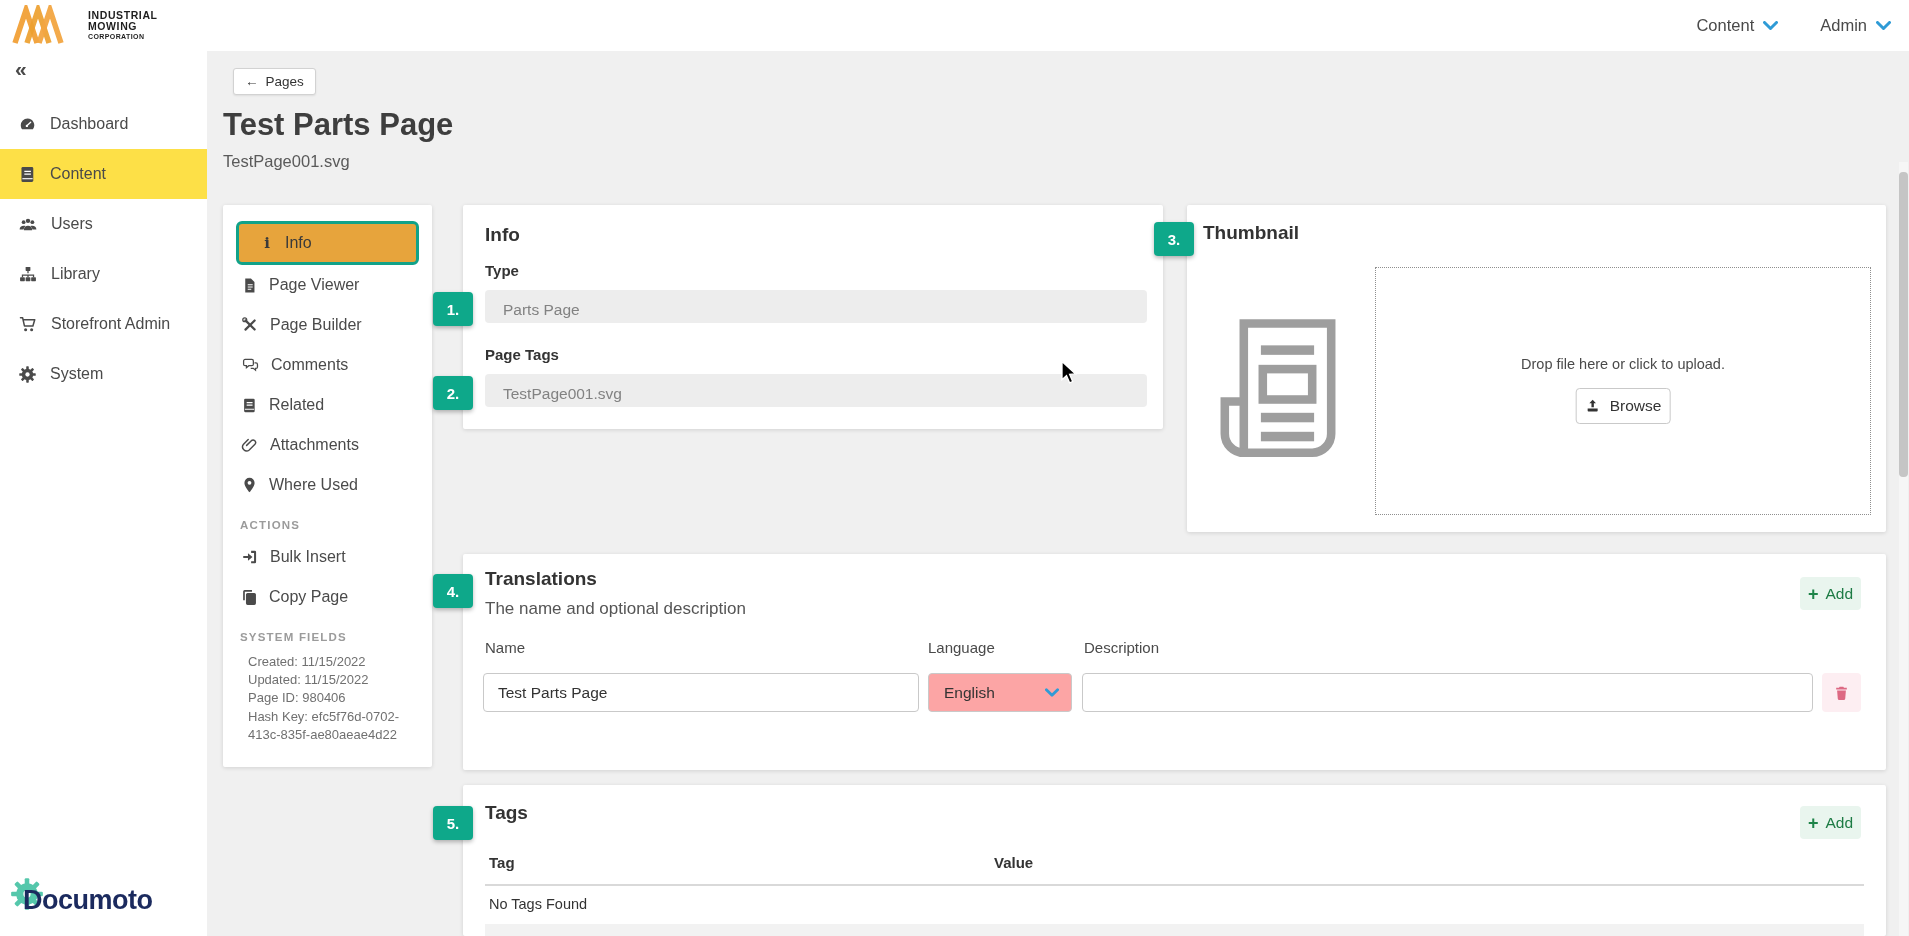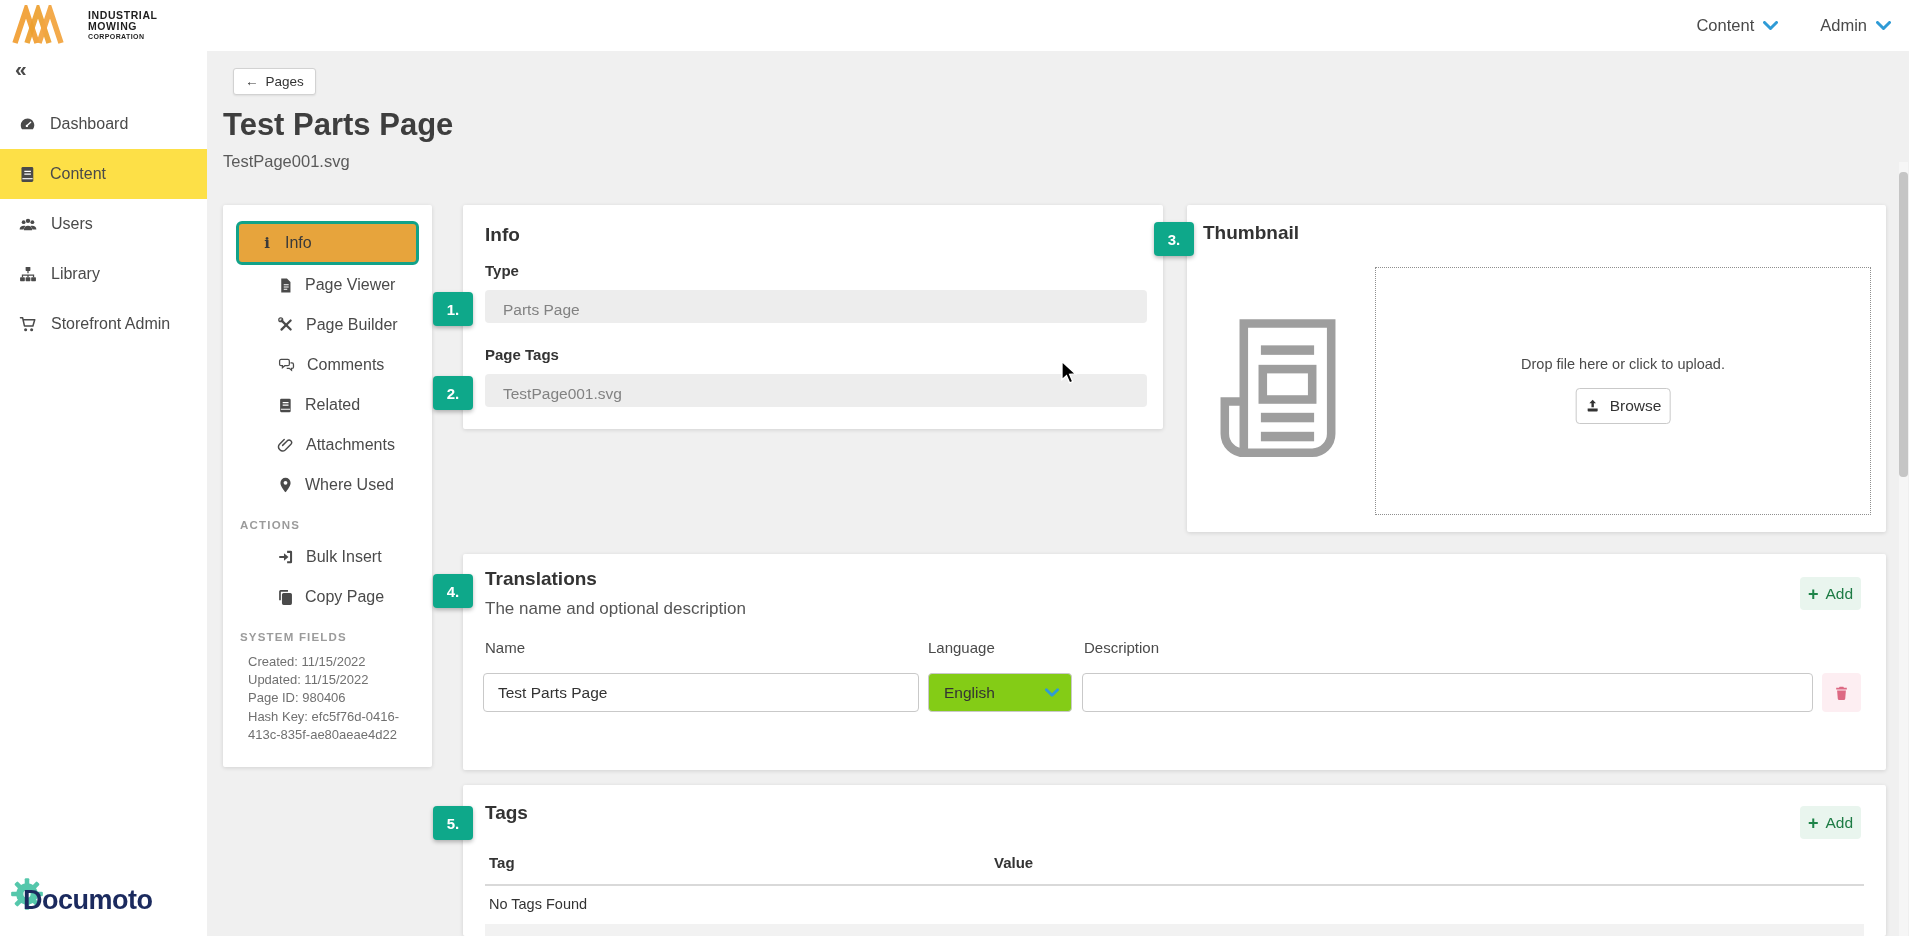--- a/index.html
+++ b/index.html
@@ -38,39 +38,39 @@
   .card{position:absolute;background:#fff;box-shadow:0 1px 4px rgba(0,0,0,.13);border-radius:2px}
   .subnav{left:223px;top:205px;width:209px;height:562px}
   .info-panel{left:463px;top:205px;width:700px;height:224px}
   .thumb-panel{left:1187px;top:205px;width:699px;height:327px}
   .trans-panel{left:463px;top:554px;width:1423px;height:216px}
   .tags-panel{left:463px;top:785px;width:1423px;height:151px}
 
   
   .subnav-active{margin:16px 13px 0 13px;height:44px;background:#e7a43c;border:3px solid #11a289;border-radius:6px;
                  display:flex;align-items:center;gap:11px;padding-left:21px;font-size:16px;color:#3a3a3a;cursor:pointer}
-  .subnav-item{height:40px;display:flex;align-items:center;gap:11px;padding-left:54px;font-size:16px;color:#4a4a4a;cursor:pointer}
+  .subnav-item{height:40px;display:flex;align-items:center;gap:11px;padding-left:18px;font-size:16px;color:#4a4a4a;cursor:pointer}
   .subnav-section{margin:14px 0 0 17px;font-size:11.5px;letter-spacing:1.2px;color:#9b9b9b;font-weight:bold}
   .subnav-item.first-action{margin-top:6px}
   .info-glyph{font-family:"DejaVu Serif",serif;font-weight:900;font-size:15px;width:14px;text-align:center;color:#3a3a3a}
   .sysfields{margin:10px 17px 0 25px;font-size:13px;color:#707070;line-height:1.4;overflow-wrap:anywhere}
 
   
   .step-badge{position:absolute;width:40px;height:34px;background:#0ea88a;border-radius:4px;color:#fff;font-weight:bold;
               font-size:15px;display:flex;align-items:center;justify-content:center;box-shadow:0 2px 4px rgba(0,0,0,.28);z-index:6}
   .badge-1{left:433px;top:292px}.badge-2{left:433px;top:376px}.badge-3{left:1154px;top:222px}
   .badge-4{left:433px;top:574px}.badge-5{left:433px;top:806px}
   .panel-title{position:absolute;font-size:19px;font-weight:600;color:#333}
   .field-label{position:absolute;font-size:15px;font-weight:bold;color:#333}
   .field-label-light{position:absolute;font-size:15px;color:#4a4a4a}
   .field-static{position:absolute;height:33px;background:#ededed;border-radius:4px;line-height:40px;padding-left:18px;
                 font-size:15.5px;color:#828282}
   .text-input{position:absolute;height:39px;border:1px solid #c9c9c9;border-radius:4px;padding:0 14px;font-size:15.5px;
               color:#333;font-family:"Liberation Sans",sans-serif;background:#fff}
-  .select-box{position:absolute;height:39px;border:1px solid #c9c9c9;border-radius:4px;background:#84cc16;display:flex;
+  .select-box{position:absolute;height:39px;border:1px solid #c9c9c9;border-radius:4px;background:#fca5a5;display:flex;
               align-items:center;justify-content:space-between;padding:0 12px 0 15px;font-size:15.5px;color:#333;cursor:pointer}
   .add-btn{position:absolute;width:61px;height:33px;background:#e9f5ee;border:none;border-radius:4px;display:flex;
            align-items:center;justify-content:center;gap:7px;color:#1d7b44;font-size:15.5px;cursor:pointer}
   .add-plus{font-weight:bold;font-size:18px;color:#1e8449;line-height:1}
 
   
   .dropzone{position:absolute;left:1375px;top:267px;width:496px;height:248px;background:#fff;border:1px dotted #8f8f8f;z-index:3;cursor:pointer}
   .dropzone-text{position:absolute;left:0;top:88px;width:100%;text-align:center;font-size:14.5px;color:#4a4a4a}
   .browse-btn{position:absolute;left:50%;transform:translateX(-50%);top:120px;height:36px;padding:0 8px;background:#fff;
               border:1px solid #c9c9c9;border-radius:4px;display:flex;align-items:center;gap:9px;font-size:15.5px;color:#333;cursor:pointer}
@@ -168,20 +168,37 @@
         </svg>
         <span>Library</span>
       </div>
       <div class="side-item">
         <svg width="20" height="19" viewBox="0 0 24 24">
           <path d="M2.5 3.5h2.7l2.3 10.3h10.7l2.3-7.7H6.3" fill="none" stroke="#4a4a4a" stroke-width="1.9" stroke-linecap="round" stroke-linejoin="round"></path>
           <circle cx="9" cy="18.6" r="1.9" fill="#4a4a4a"></circle>
             <circle cx="16.6" cy="18.6" r="1.9" fill="#4a4a4a"></circle>
         </svg>
         <span>Storefront Admin</span>
+      </div>
+      <div class="side-item">
+        <svg width="19" height="19" viewBox="0 0 30 30">
+          <g fill="#4a4a4a">
+            <rect x="13" y="2" width="4" height="6" rx="1"></rect>
+            <rect x="13" y="2" width="4" height="6" rx="1" transform="rotate(45 15 15)"></rect>
+            <rect x="13" y="2" width="4" height="6" rx="1" transform="rotate(90 15 15)"></rect>
+            <rect x="13" y="2" width="4" height="6" rx="1" transform="rotate(135 15 15)"></rect>
+            <rect x="13" y="2" width="4" height="6" rx="1" transform="rotate(180 15 15)"></rect>
+            <rect x="13" y="2" width="4" height="6" rx="1" transform="rotate(225 15 15)"></rect>
+            <rect x="13" y="2" width="4" height="6" rx="1" transform="rotate(270 15 15)"></rect>
+            <rect x="13" y="2" width="4" height="6" rx="1" transform="rotate(315 15 15)"></rect>
+            <circle cx="15" cy="15" r="9"></circle>
+          </g>
+          <circle cx="15" cy="15" r="3.4" fill="#fff"></circle>
+        </svg>
+        <span>System</span>
       </div>
     </div>
     <div class="documoto">
       <svg class="documoto-gear" width="34" height="34" viewBox="0 0 30 30">
         <g fill="#55c7ab">
           <rect x="13" y="1" width="4" height="6" rx="1"></rect>
           <rect x="13" y="1" width="4" height="6" rx="1" transform="rotate(45 15 15)"></rect>
           <rect x="13" y="1" width="4" height="6" rx="1" transform="rotate(90 15 15)"></rect>
           <rect x="13" y="1" width="4" height="6" rx="1" transform="rotate(135 15 15)"></rect>
           <rect x="13" y="1" width="4" height="6" rx="1" transform="rotate(180 15 15)"></rect>
@@ -265,21 +282,21 @@
         <path d="M18.8 5.5H9.3A2.3 2.3 0 0 0 7 7.8v12.4a2.3 2.3 0 0 0 2.3 2.3h9.5a2.3 2.3 0 0 0 2.3-2.3V7.8a2.3 2.3 0 0 0-2.3-2.3z"></path>
       </svg>
       <span>Copy Page</span>
     </div>
 
     <div class="subnav-section">SYSTEM FIELDS</div>
     <div class="sysfields">
       <div>Created: 11/15/2022</div>
       <div>Updated: 11/15/2022</div>
       <div>Page ID: 980406</div>
-      <div>Hash Key: efc5f76d-0416-413c-835f-ae80aeae4d22</div>
+      <div>Hash Key: efc5f76d-0702-413c-835f-ae80aeae4d22</div>
     </div>
   </div>
 
   <div class="card info-panel">
     <div class="panel-title" style="left:22px;top:19px">Info</div>
     <div class="field-label" style="left:22px;top:57px">Type</div>
     <div class="field-static" style="left:22px;top:85px;width:662px">Parts Page</div>
     <div class="field-label" style="left:22px;top:141px">Page Tags</div>
     <div class="field-static" style="left:22px;top:169px;width:662px">TestPage001.svg</div>
   </div>

